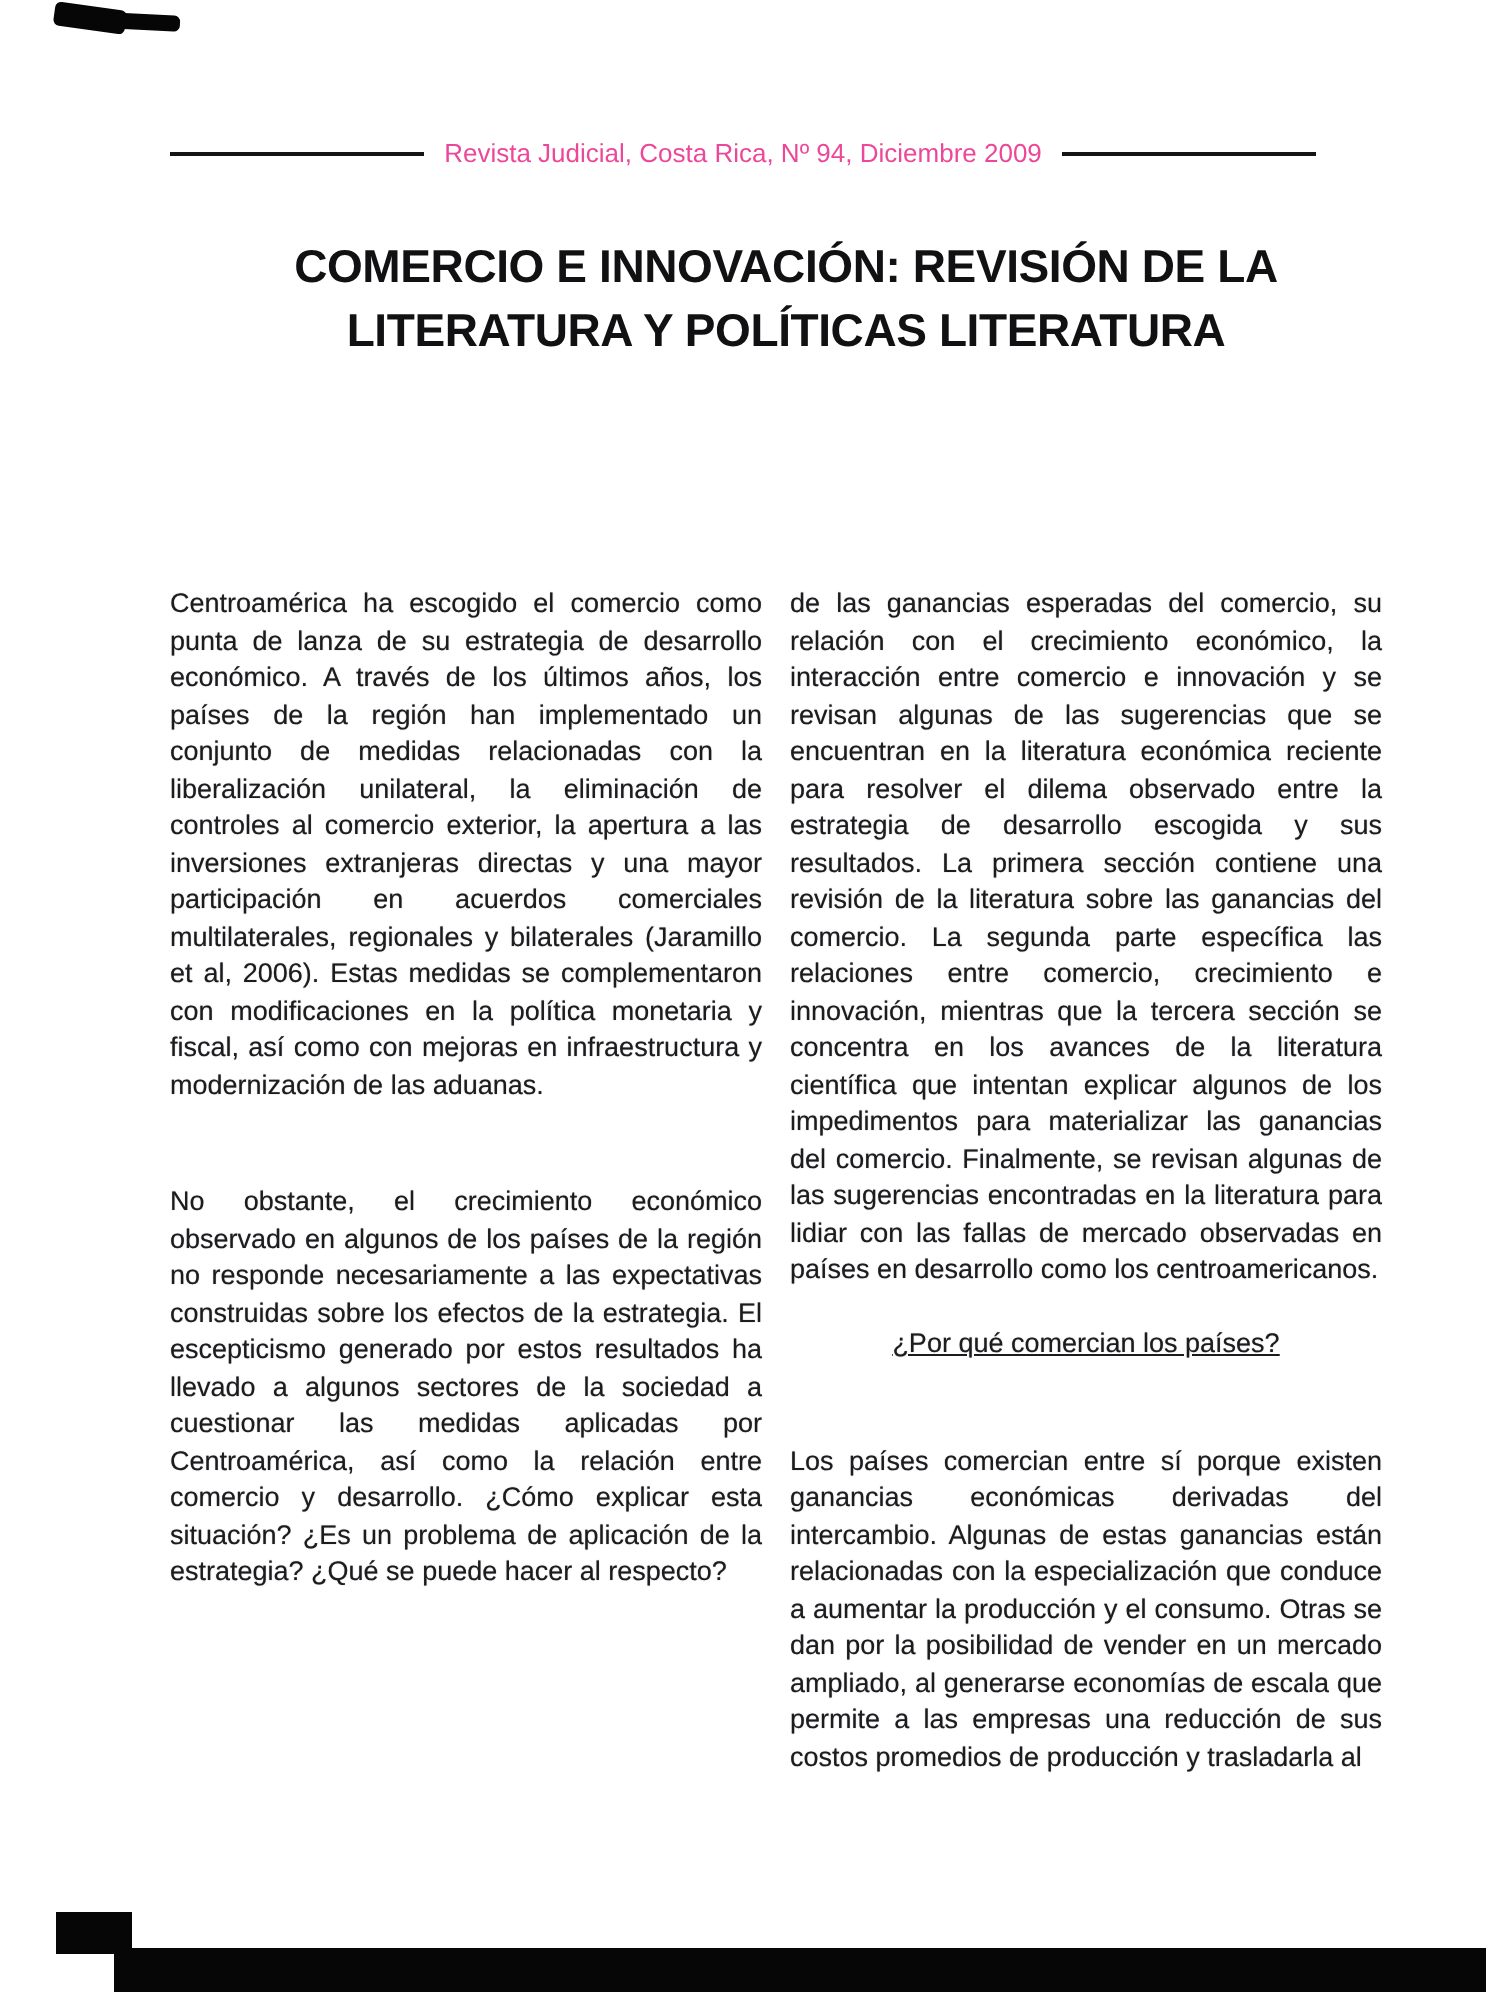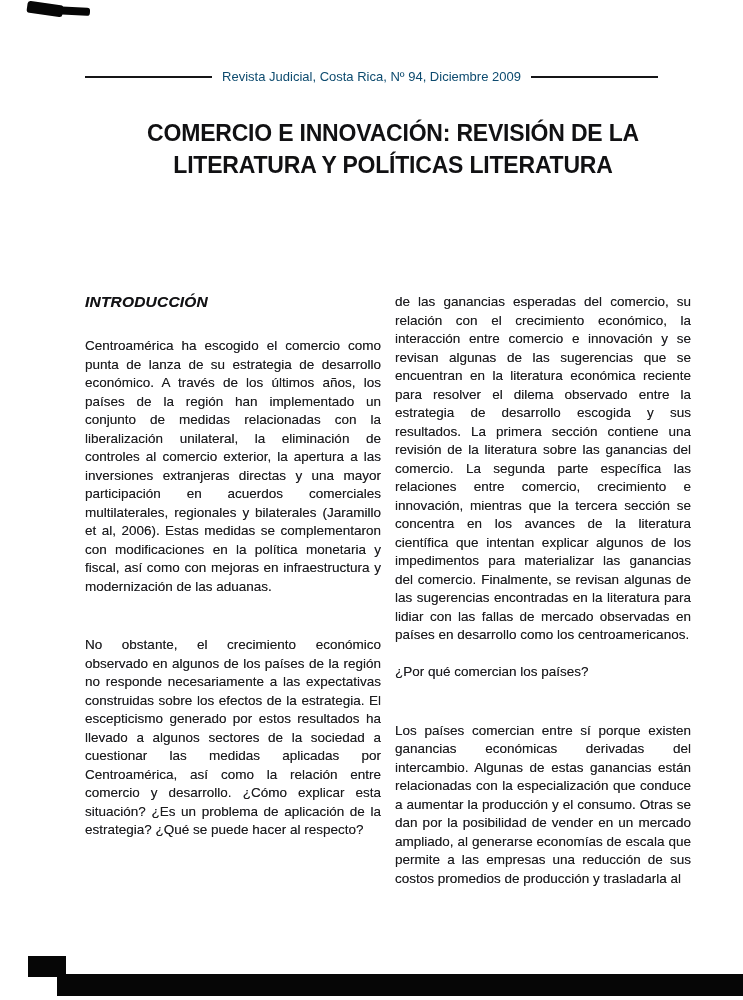--- a/index.html
+++ b/index.html
@@ -21,21 +21,21 @@
   .artifact { position: absolute; background: #060606; }
   .a-top1 { left: 27px; top: 3px;  width: 36px; height: 12px; transform: rotate(8deg);  border-radius: 3px; }
   .a-top2 { left: 54px; top: 7px;  width: 36px; height: 8px;  transform: rotate(3deg);  border-radius: 3px; }
   .a-bsq  { left: 28px; top: 956px; width: 38px; height: 21px; }
   .a-bbar { left: 57px; top: 974px; width: 686px; height: 22px; }
   
   .header {
     position: absolute;
     left: 85px; right: 85px; top: 69px;
     display: flex; align-items: center; gap: 8px;
-    font-size: 13px; color: #0c4a6e;
+    font-size: 13px; color: #ec4899;
   }
   .header .rule { flex: 1; height: 2px; background: #151517; }
   .header .header-text { white-space: nowrap; padding: 0 2px; }
   
   .title {
     position: absolute;
     left: 0; right: 0; top: 117px;
     margin: 0;
     text-align: center;
     font-size: 23px;
@@ -75,21 +75,21 @@
     margin: 0 0 26px 0;
     font-size: 15.5px;
     line-height: 18px;
     font-weight: bold;
     font-style: italic;
     letter-spacing: 0.2px;
     color: #121214;
   }
   .col p { margin: 0 0 18.5px 0; }
   .col p:last-child { margin-bottom: 0; margin-top: 40px; }
-  .col p.subhead { text-align: left; }
+  .col p.subhead { text-align: center; text-decoration: underline; }
 </style>
 </head>
 <body>
 
 <div class="page">
 
   <div class="artifact a-top1"></div>
   <div class="artifact a-top2"></div>
   <div class="artifact a-bsq"></div>
   <div class="artifact a-bbar"></div>
@@ -104,21 +104,20 @@
     <div>COMERCIO E INNOVACIÓN: REVISIÓN DE LA</div>
     <div>LITERATURA Y POLÍTICAS LITERATURA</div>
   </h1>
 
   <div class="author">
   </div>
 
   <div class="columns">
 
     <div class="col">
-      <h2>INTRODUCCIÓN</h2>
       <p>Centroamérica ha escogido el comercio como punta de lanza de su estrategia de desarrollo económico. A través de los últimos años, los países de la región han implementado un conjunto de medidas relacionadas con la liberalización unilateral, la eliminación de controles al comercio exterior, la apertura a las inversiones extranjeras directas y una mayor participación en acuerdos comerciales multilaterales, regionales y bilaterales (Jaramillo et al, 2006). Estas medidas se complementaron con modificaciones en la política monetaria y fiscal, así como con mejoras en infraestructura y modernización de las aduanas.</p>
       <p>No obstante, el crecimiento económico observado en algunos de los países de la región no responde necesariamente a las expectativas construidas sobre los efectos de la estrategia. El escepticismo generado por estos resultados ha llevado a algunos sectores de la sociedad a cuestionar las medidas aplicadas por Centroamérica, así como la relación entre comercio y desarrollo. ¿Cómo explicar esta situación? ¿Es un problema de aplicación de la estrategia? ¿Qué se puede hacer al respecto?</p>
     </div>
 
     <div class="col">
       <p>de las ganancias esperadas del comercio, su relación con el crecimiento económico, la interacción entre comercio e innovación y se revisan algunas de las sugerencias que se encuentran en la literatura económica reciente para resolver el dilema observado entre la estrategia de desarrollo escogida y sus resultados. La primera sección contiene una revisión de la literatura sobre las ganancias del comercio. La segunda parte específica las relaciones entre comercio, crecimiento e innovación, mientras que la tercera sección se concentra en los avances de la literatura científica que intentan explicar algunos de los impedimentos para materializar las ganancias del comercio. Finalmente, se revisan algunas de las sugerencias encontradas en la literatura para lidiar con las fallas de mercado observadas en países en desarrollo como los centroamericanos.</p>
       <p class="subhead">¿Por qué comercian los países?</p>
       <p>Los países comercian entre sí porque existen ganancias económicas derivadas del intercambio. Algunas de estas ganancias están relacionadas con la especialización que conduce a aumentar la producción y el consumo. Otras se dan por la posibilidad de vender en un mercado ampliado, al generarse economías de escala que permite a las empresas una reducción de sus costos promedios de producción y trasladarla al</p>
     </div>
 

